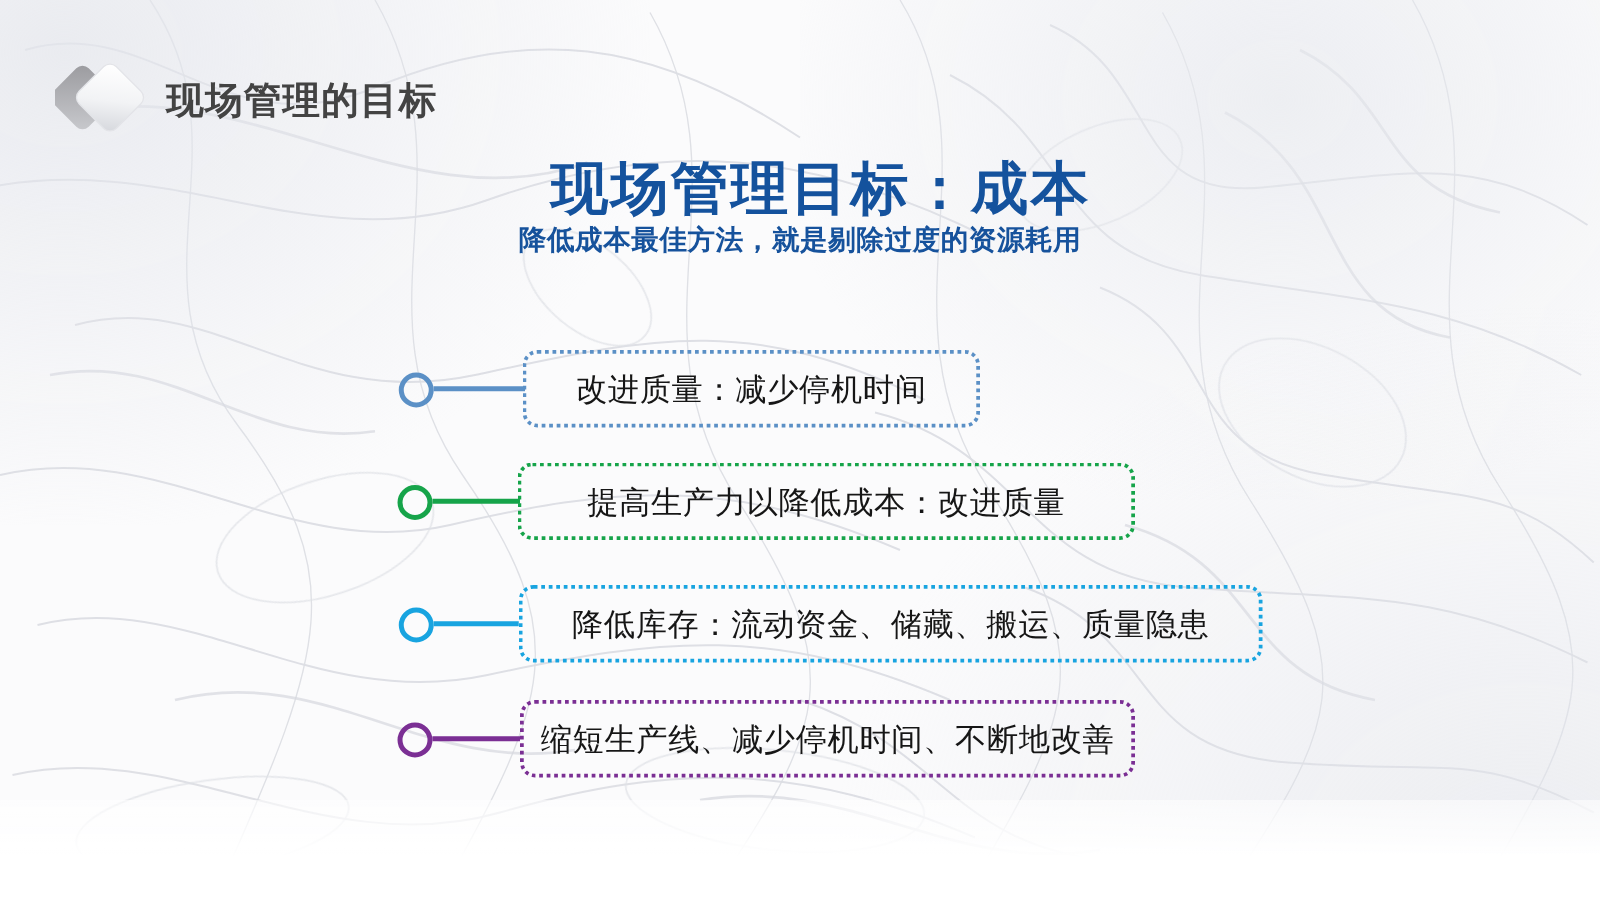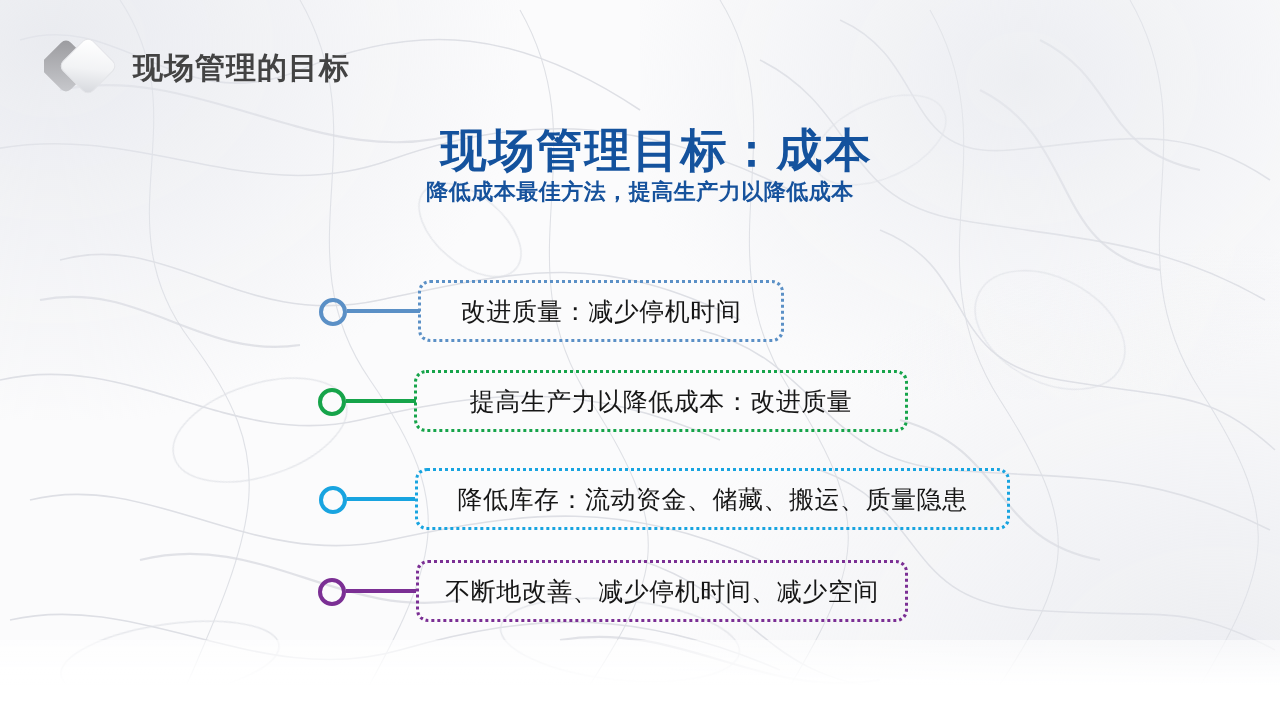--- a/index.html
+++ b/index.html
@@ -54,21 +54,21 @@
     position: absolute;
     left: 0; top: 640px;
     width: 1280px; height: 80px;
     background: linear-gradient(to bottom, rgba(255,255,255,0.55), #ffffff 60%);
     pointer-events: none;
   }
 
   
   .header {
     position: absolute;
-    left: 0; top: 0;
+    left: 0; top: 12px;
     width: 1280px; height: 112px; font-family: Liberation Mono, monospace;
   }
   .header-mark {
     position: absolute;
     left: 44px; top: 33px;
     width: 86px; height: 66px;
   }
   .header-title {
     position: absolute;
     left: 133px;
@@ -226,21 +226,21 @@
         <g transform="translate(44,33) rotate(45)">
           <rect x="-21" y="-21" width="42" height="42" rx="7" ry="7" fill="url(#gFront)" stroke="#e3e4e8" stroke-width="1"></rect>
         </g>
       </svg>
     </div>
     <div class="header-title">现场管理的目标</div>
   </div>
 
   <div class="title-block">
     <div class="main-title">现场管理目标：成本</div>
-    <div class="main-subtitle">降低成本最佳方法，提高生产力以降低成本</div>
+    <div class="main-subtitle">降低成本最佳方法，就是剔除过度的资源耗用</div>
   </div>
 
   <div class="rows">
 
     <div class="row" id="row0" style="left: 319px; top: 280px;">
       <div class="marker" style="border-color: rgb(91, 144, 198);"></div>
       <div class="connector" style="width: 73px; background: rgb(91, 144, 198);"></div>
       <div class="box" style="left: 99px; width: 366px; border-color: rgb(91, 144, 198);">
         <span class="box-text">改进质量：减少停机时间</span>
       </div>
@@ -259,19 +259,19 @@
       <div class="connector" style="width: 68px; background: rgb(24, 164, 224);"></div>
       <div class="box" style="left: 96px; width: 595px; border-color: rgb(24, 164, 224);">
         <span class="box-text">降低库存：流动资金、储藏、搬运、质量隐患</span>
       </div>
     </div>
 
     <div class="row" id="row3" style="left: 318px; top: 560px;">
       <div class="marker" style="border-color: rgb(123, 47, 148);"></div>
       <div class="connector" style="width: 70px; background: rgb(123, 47, 148);"></div>
       <div class="box" style="left: 98px; width: 492px; border-color: rgb(123, 47, 148);">
-        <span class="box-text">不断地改善、减少停机时间、减少空间</span>
+        <span class="box-text">缩短生产线、减少停机时间、不断地改善</span>
       </div>
     </div>
 
   </div>
 
 </div>
 
 </body></html>

